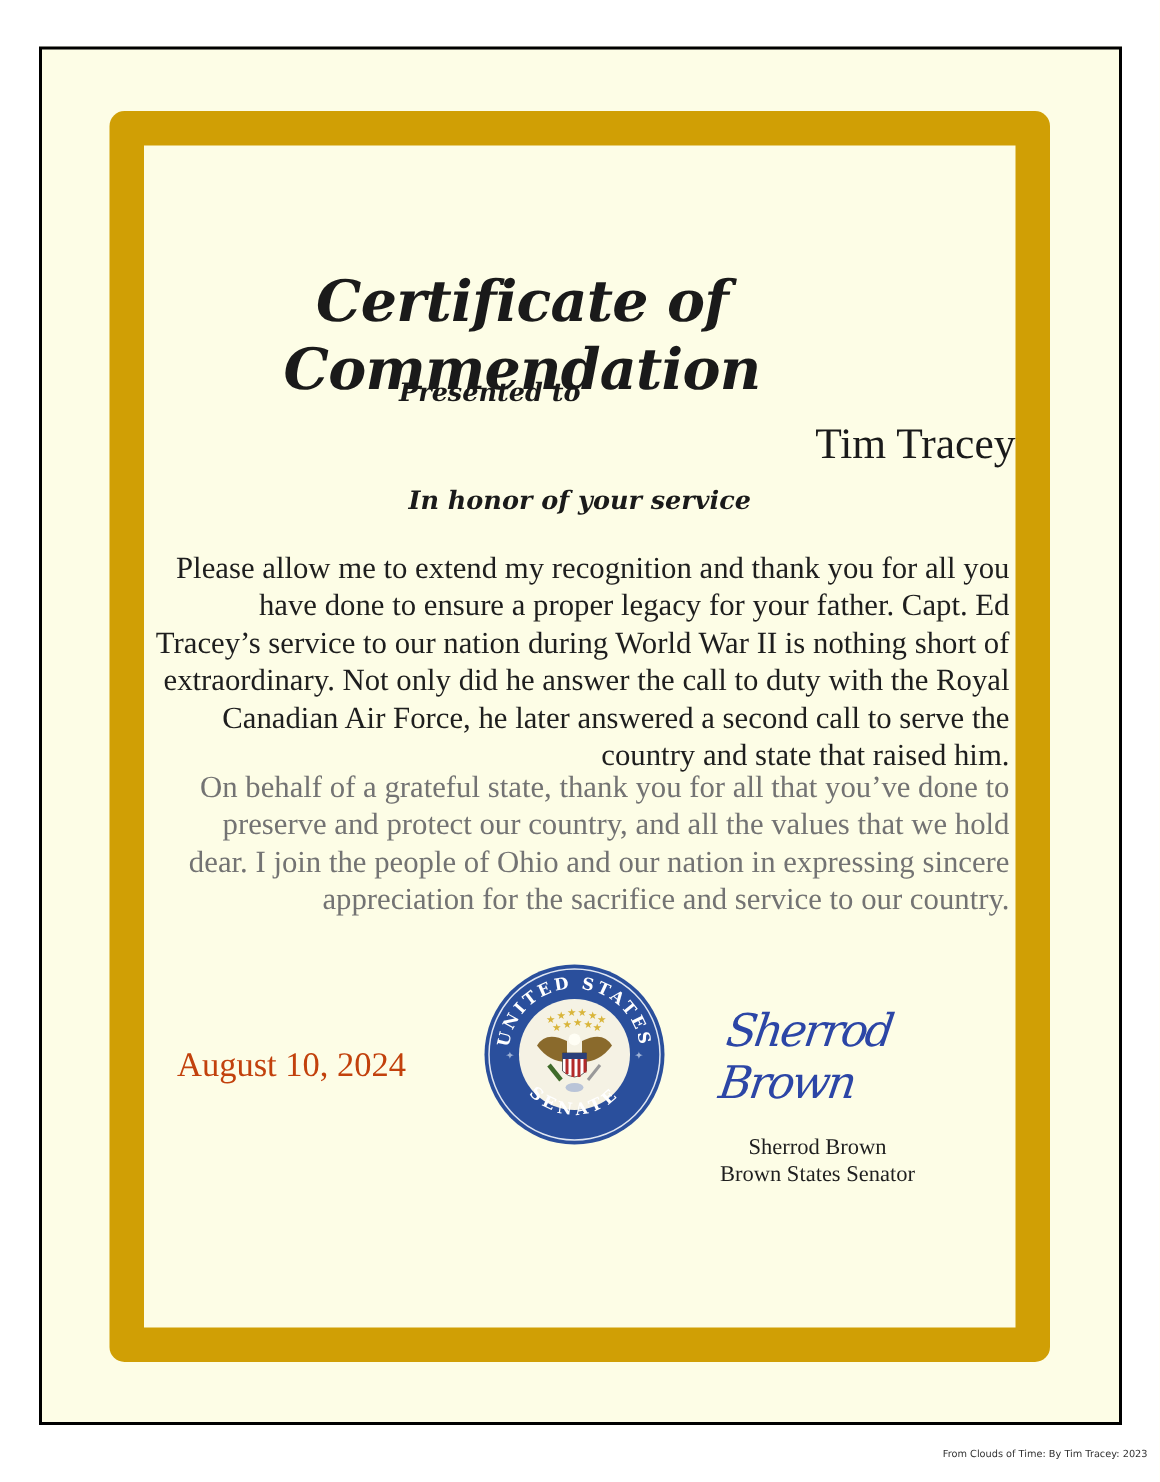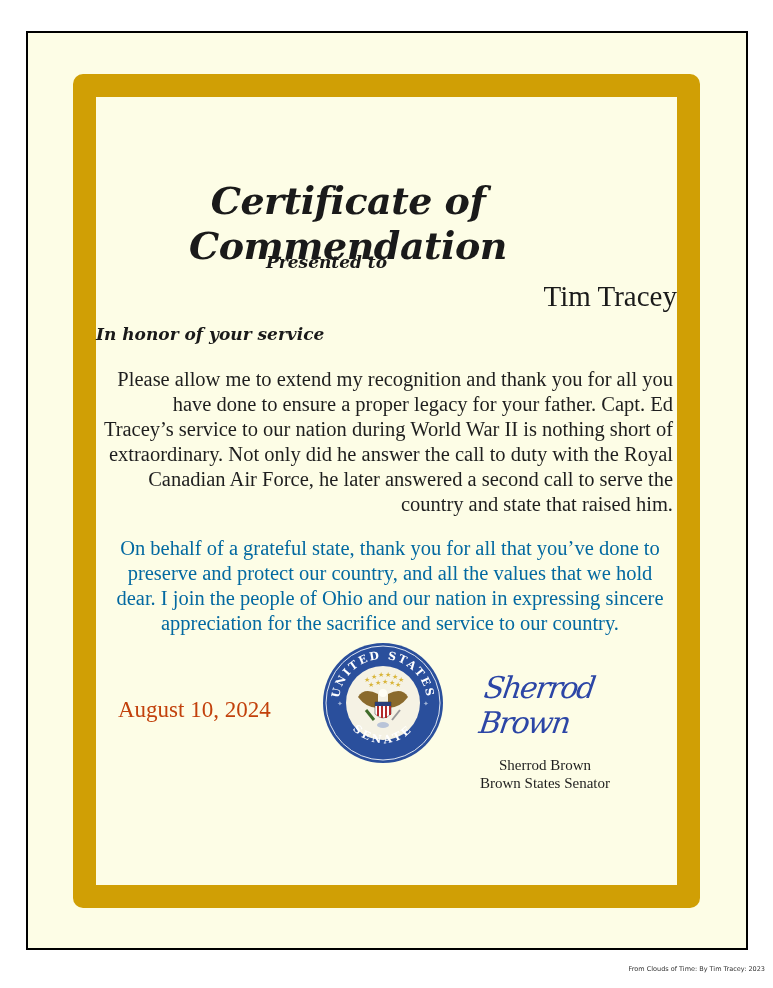--- a/index.html
+++ b/index.html
@@ -24,31 +24,31 @@
     .presented {
       position: absolute; left: 96px; top: 252px; width: 461px; text-align: center;
       font-family: "DejaVu Serif", serif; font-style: italic; font-weight: bold;
       font-size: 17px; color: #1a1a1a;
     }
     .recipient {
       position: absolute; left: 96px; top: 280px; width: 581px; text-align: right;
       font-family: "Liberation Serif", serif; font-size: 29px; color: #1a1a1a;
     }
     .honor {
-      position: absolute; left: 96px; top: 324px; width: 581px; text-align: left;
+      position: absolute; left: 96px; top: 324px; width: 581px; text-align: center;
       font-family: "DejaVu Serif", serif; font-style: italic; font-weight: bold;
       font-size: 17px; color: #1a1a1a;
     }
     .para1 {
       position: absolute; left: 100px; top: 367px; width: 573px; text-align: right;
       font-family: "Liberation Serif", serif; font-size: 20.5px; line-height: 25px; color: #1e1e1e;
     }
     .para2 {
-      position: absolute; left: 107px; top: 536px; width: 566px; text-align: center;
-      font-family: "Liberation Serif", serif; font-size: 20.5px; line-height: 25px; color: #0369a1;
+      position: absolute; left: 107px; top: 513px; width: 566px; text-align: right;
+      font-family: "Liberation Serif", serif; font-size: 20.5px; line-height: 25px; color: #737373;
     }
     .date {
       position: absolute; left: 118px; top: 697px;
       font-family: "Liberation Serif", serif; font-size: 23px; color: #c2410c;
     }
     .seal { position: absolute; left: 322px; top: 642px; width: 122px; height: 122px; }
     .signature {
       position: absolute; left: 482px; top: 670px; width: 180px;
       font-family: "DejaVu Serif", serif; font-style: italic;
       font-size: 30px; color: #2c46a6; letter-spacing: -2px; transform: skewX(-8deg);

